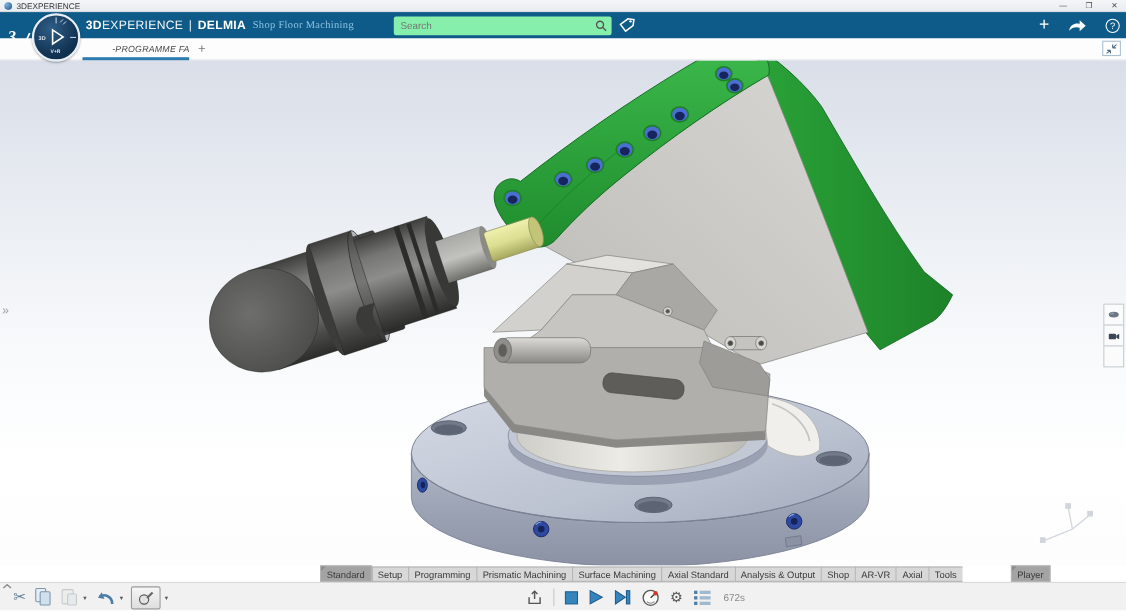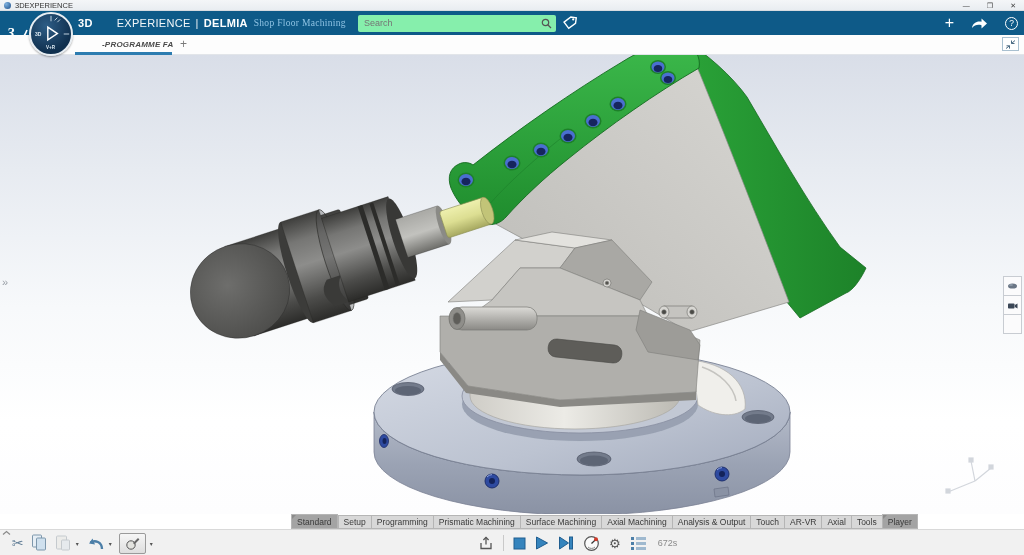--- a/index.html
+++ b/index.html
@@ -15,21 +15,21 @@
     background:radial-gradient(circle at 30% 30%, #7fb2e0, #1c4f8a); }
   .win-controls { margin-left:auto; display:flex; align-items:center; gap:17px; padding-right:8px;
     color:#444; font-size:7px; }
   .win-controls span { cursor:default; line-height:1; }
 
   
   .appbar { position:absolute; left:0; top:11px; width:1024px; height:24px; background:#0e5a88; }
   .brandwrap { position:absolute; left:78px; top:0; height:24px; display:flex; align-items:center;
     color:#fff; font-size:11px; letter-spacing:.3px; white-space:nowrap; }
   .brand-bold { font-weight:bold; }
-  .brand-light { font-weight:normal; opacity:.95;margin-left:24px; }
+  .brand-light { font-weight:normal; opacity:.95; }
   .divider { margin:0 5px; opacity:.9; }
   .app-area { margin-left:6px; color:#8fc3e3; font-size:9.5px;font-family:Liberation Serif, serif; }
   .searchbox { position:absolute; left:358px; top:3.5px; width:198px; height:17px; background:#86efac;
     border-radius:2px; display:flex; align-items:center; }
   .searchbox input { flex:1; border:none; outline:none; font-size:9px; color:#555; padding:0 4px 0 6px;
     font-family:"Liberation Sans",sans-serif; background:transparent; }
   .search-ico { margin-right:4px; flex:0 0 auto; }
   .tag-ico { position:absolute; left:561px; top:3px; }
   .appbar-actions { position:absolute; right:6px; top:0; height:24px; display:flex; align-items:center; gap:16px; }
   .plus-btn { color:#fff; font-size:16px; font-weight:300; line-height:1; cursor:pointer; }
@@ -40,42 +40,42 @@
   .ds-logo { position:absolute; left:6px; top:12px; }
   .compass { position:absolute; left:29px; top:12px; width:44px; height:44px; border-radius:50%;
     background:radial-gradient(circle at 38% 30%, #2e5d86, #10304f 70%);
     border:2px solid #e8eef3; z-index:30; box-shadow:0 1px 2px rgba(0,0,0,.35); }
   .compass svg { position:absolute; inset:0; }
 
   
   .tabrow { position:absolute; left:0; top:35px; width:1024px; height:20px; background:#fdfdfd;
     border-bottom:1px solid #e2e5e9; }
   .doc-tab { position:absolute; left:78px; top:0; height:18px; padding:0 10px 0 24px;
-    display:flex; align-items:center; font-size:8px; font-weight:bold; font-style:italic;
+    display:flex; align-items:center; font-size:8px; font-weight:normal; font-style:italic;
     color:#4a4a4a; letter-spacing:.2px; cursor:pointer; }
   .doc-underline { position:absolute; left:75px; top:17px; width:97px; height:2.5px; background:#2c7cb0; }
   .newtab-btn { position:absolute; left:180px; top:2px; color:#7a7a7a; font-size:12px; font-weight:300; cursor:pointer; }
   .collapse-btn { position:absolute; left:1002px; top:2px; width:17px; height:14px; background:#fff;
     border:1px solid #a9c0d0; display:flex; align-items:center; justify-content:center; cursor:pointer; }
 
   
   .viewport { position:absolute; left:0; top:55px; width:1024px; height:459px; overflow:hidden;
     background:linear-gradient(180deg,#d9dee8 0%, #e7ebf1 25%, #f7f9fb 55%, #ffffff 80%, #fdfdfe 100%); }
   .viewport svg.scene { position:absolute; left:0; top:0; }
   .left-chevron { position:absolute; left:2px; top:221px; color:#9aa0a8; font-size:11px; cursor:pointer; }
   .mini-panel { position:absolute; left:1003px; top:222px; display:flex; flex-direction:column; }
   .mini-panel .mp-btn { width:19px; height:20px; background:#fbfbfc; border:1px solid #c8ccd2;
     margin-top:-1px; display:flex; align-items:center; justify-content:center; cursor:pointer; }
 
   
   .ptabs { position:absolute; left:291px; top:514px; height:15px; display:flex; align-items:flex-end; z-index:5; }
   .ptab { height:14px; display:flex; align-items:center; padding:0 5px; font-size:8.5px; color:#3a3a3a;
     background:#d8d8d8; border:1px solid #b5b5b5; border-right:none; cursor:pointer; white-space:nowrap;
     position:relative; }
-  .ptab:last-child { border-right:1px solid #b5b5b5; }
+  .ptab:last-child { border-right:1px solid #b5b5b5;margin-left:44px; }
   .ptab.sel { background:#a3a3a3; height:15px; z-index:2; border-right:1px solid #b5b5b5; }
   .ptab.sel::before { content:""; position:absolute; left:0; top:0; border-style:solid;
     border-width:4px 4px 0 0; border-color:#8a8a8a transparent transparent transparent; }
 
   
   .statusbar { position:absolute; left:0; top:529px; width:1024px; height:26px; background:#f1f1f1;
     border-top:1px solid #d9d9d9; }
   .sb-left { position:absolute; left:12px; top:2px; height:22px; display:flex; align-items:center; gap:7px; }
   .sb-chevron { position:absolute; left:2px; top:0px; }
   .glyph-btn { cursor:pointer; line-height:1; }
@@ -392,27 +392,27 @@
     <div class="ptab">
         <span>Programming</span>
       </div>
     <div class="ptab">
         <span>Prismatic Machining</span>
       </div>
     <div class="ptab">
         <span>Surface Machining</span>
       </div>
     <div class="ptab">
-        <span>Axial Machining</span>
+        <span>Axial Standard</span>
       </div>
     <div class="ptab">
         <span>Analysis &amp; Output</span>
       </div>
     <div class="ptab">
-        <span>Touch</span>
+        <span>Shop</span>
       </div>
     <div class="ptab">
         <span>AR-VR</span>
       </div>
     <div class="ptab">
         <span>Axial</span>
       </div>
     <div class="ptab">
         <span>Tools</span>
       </div>

